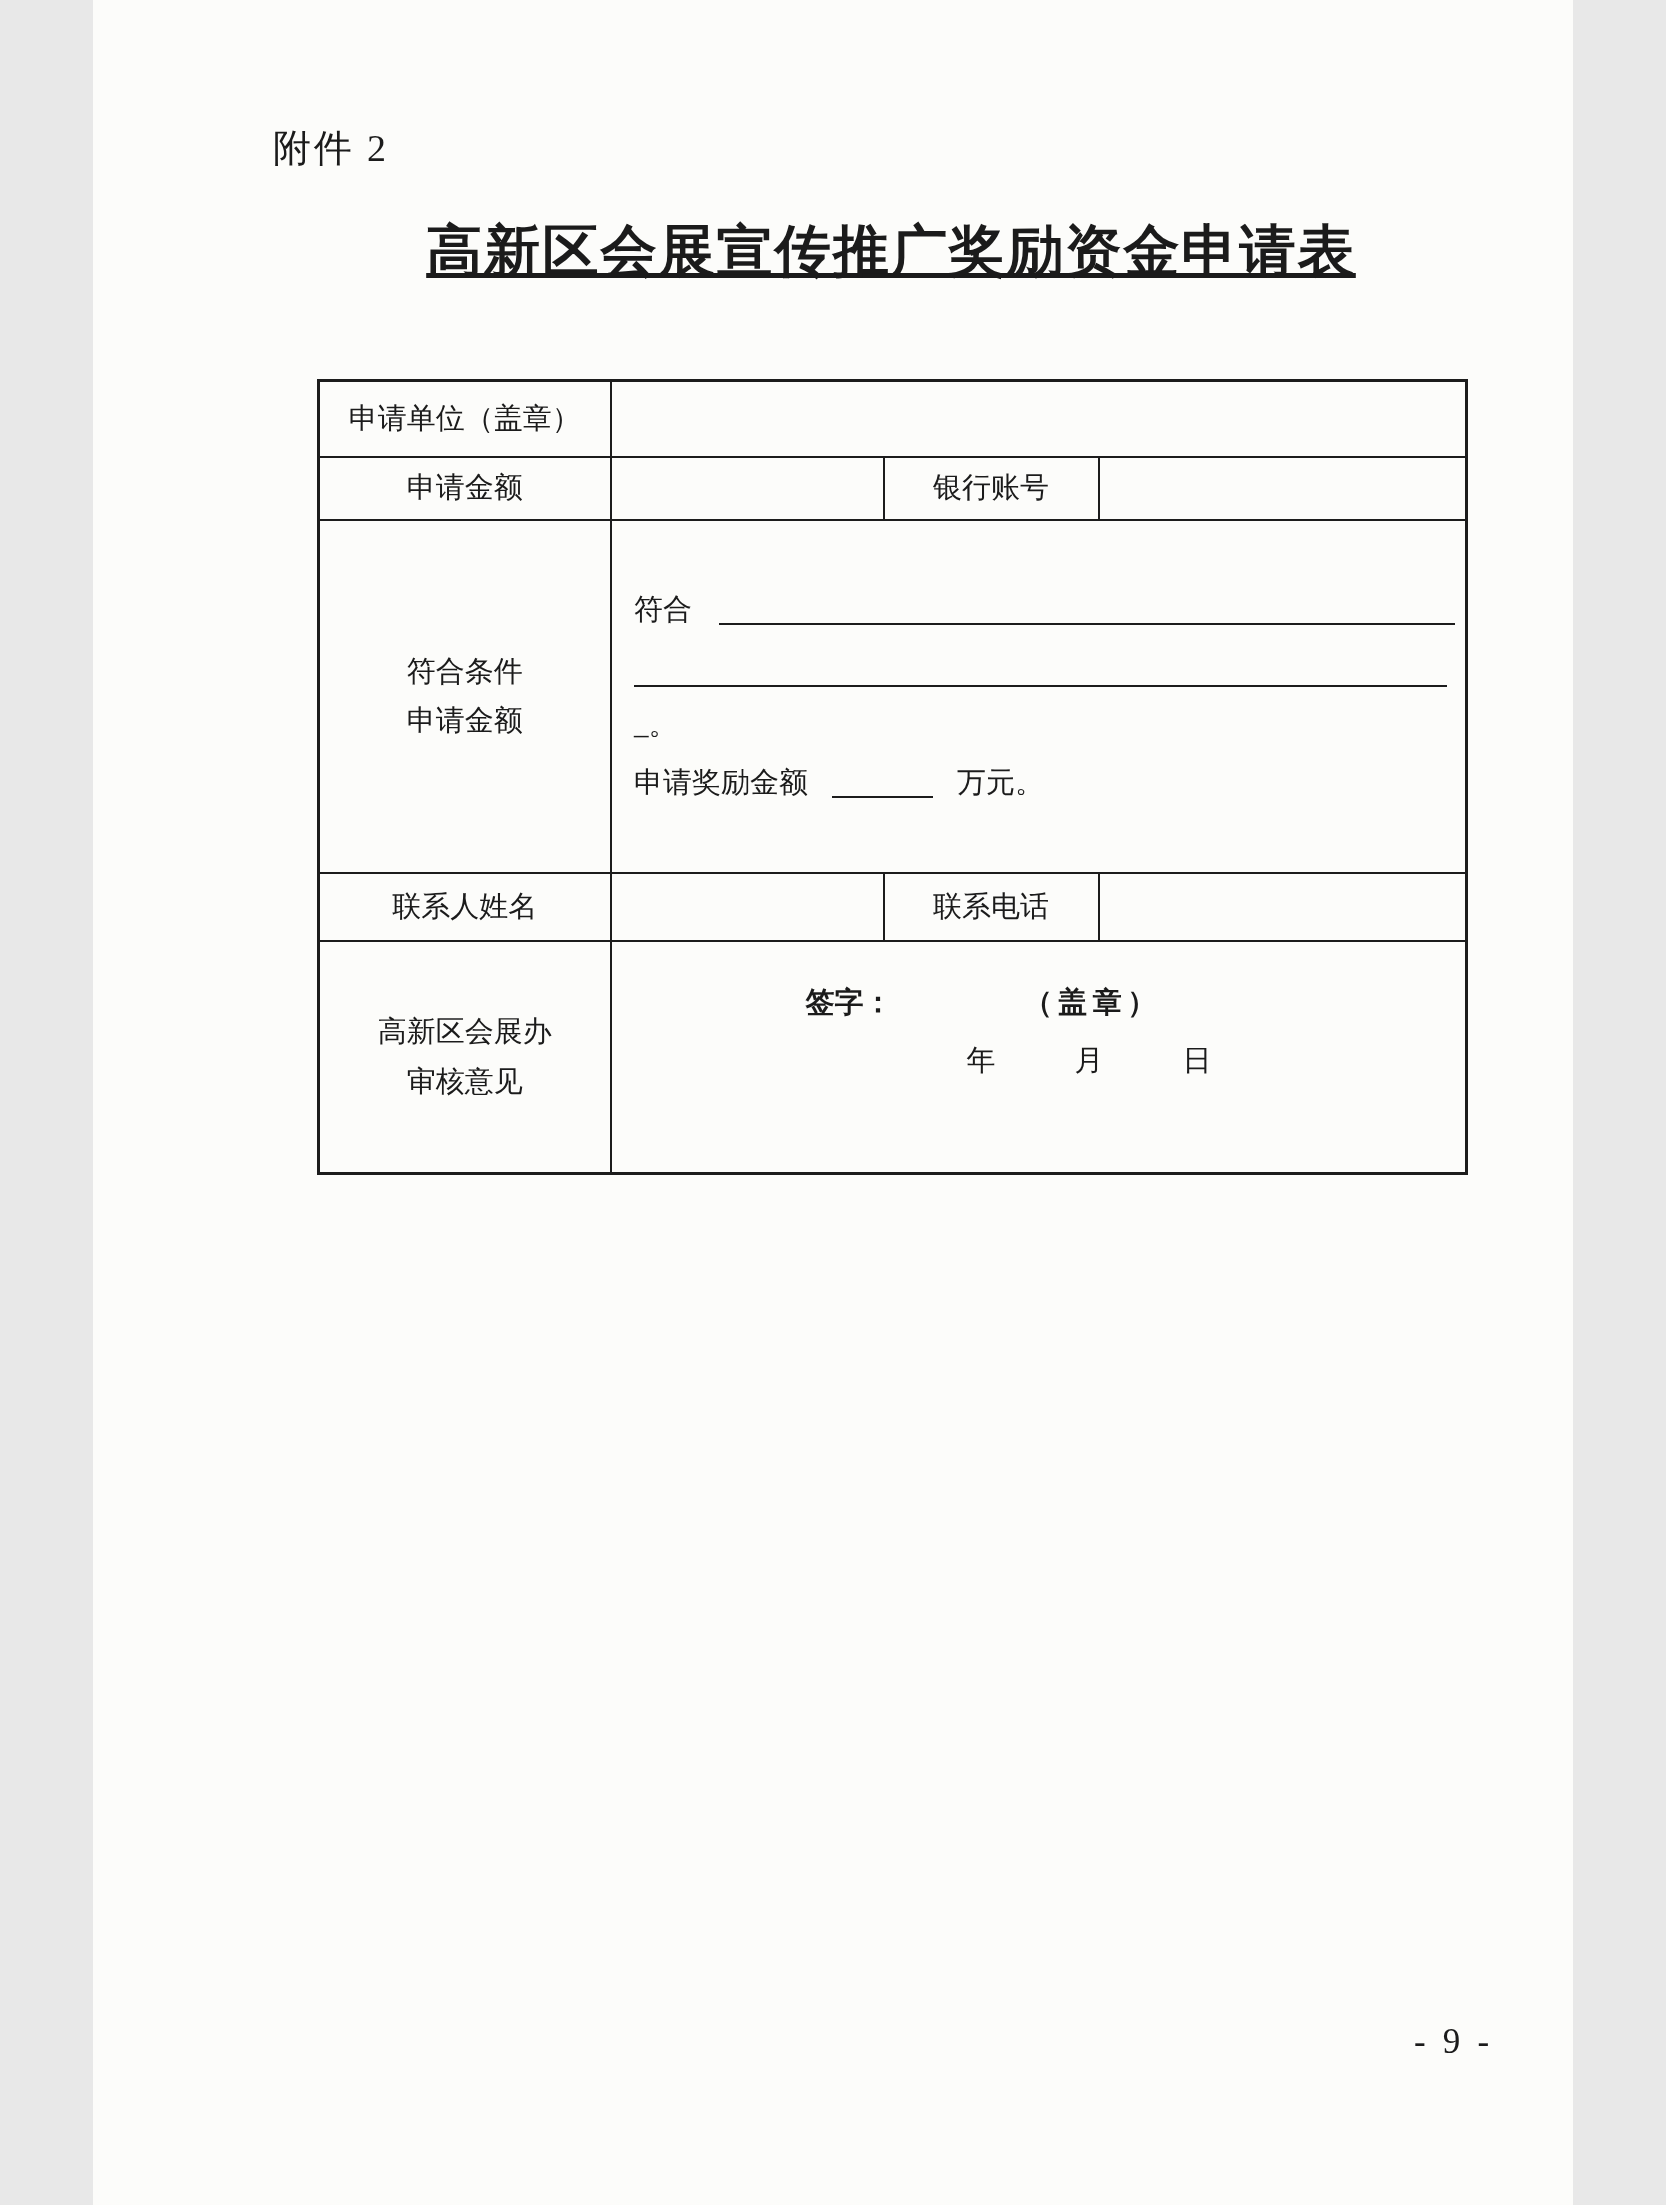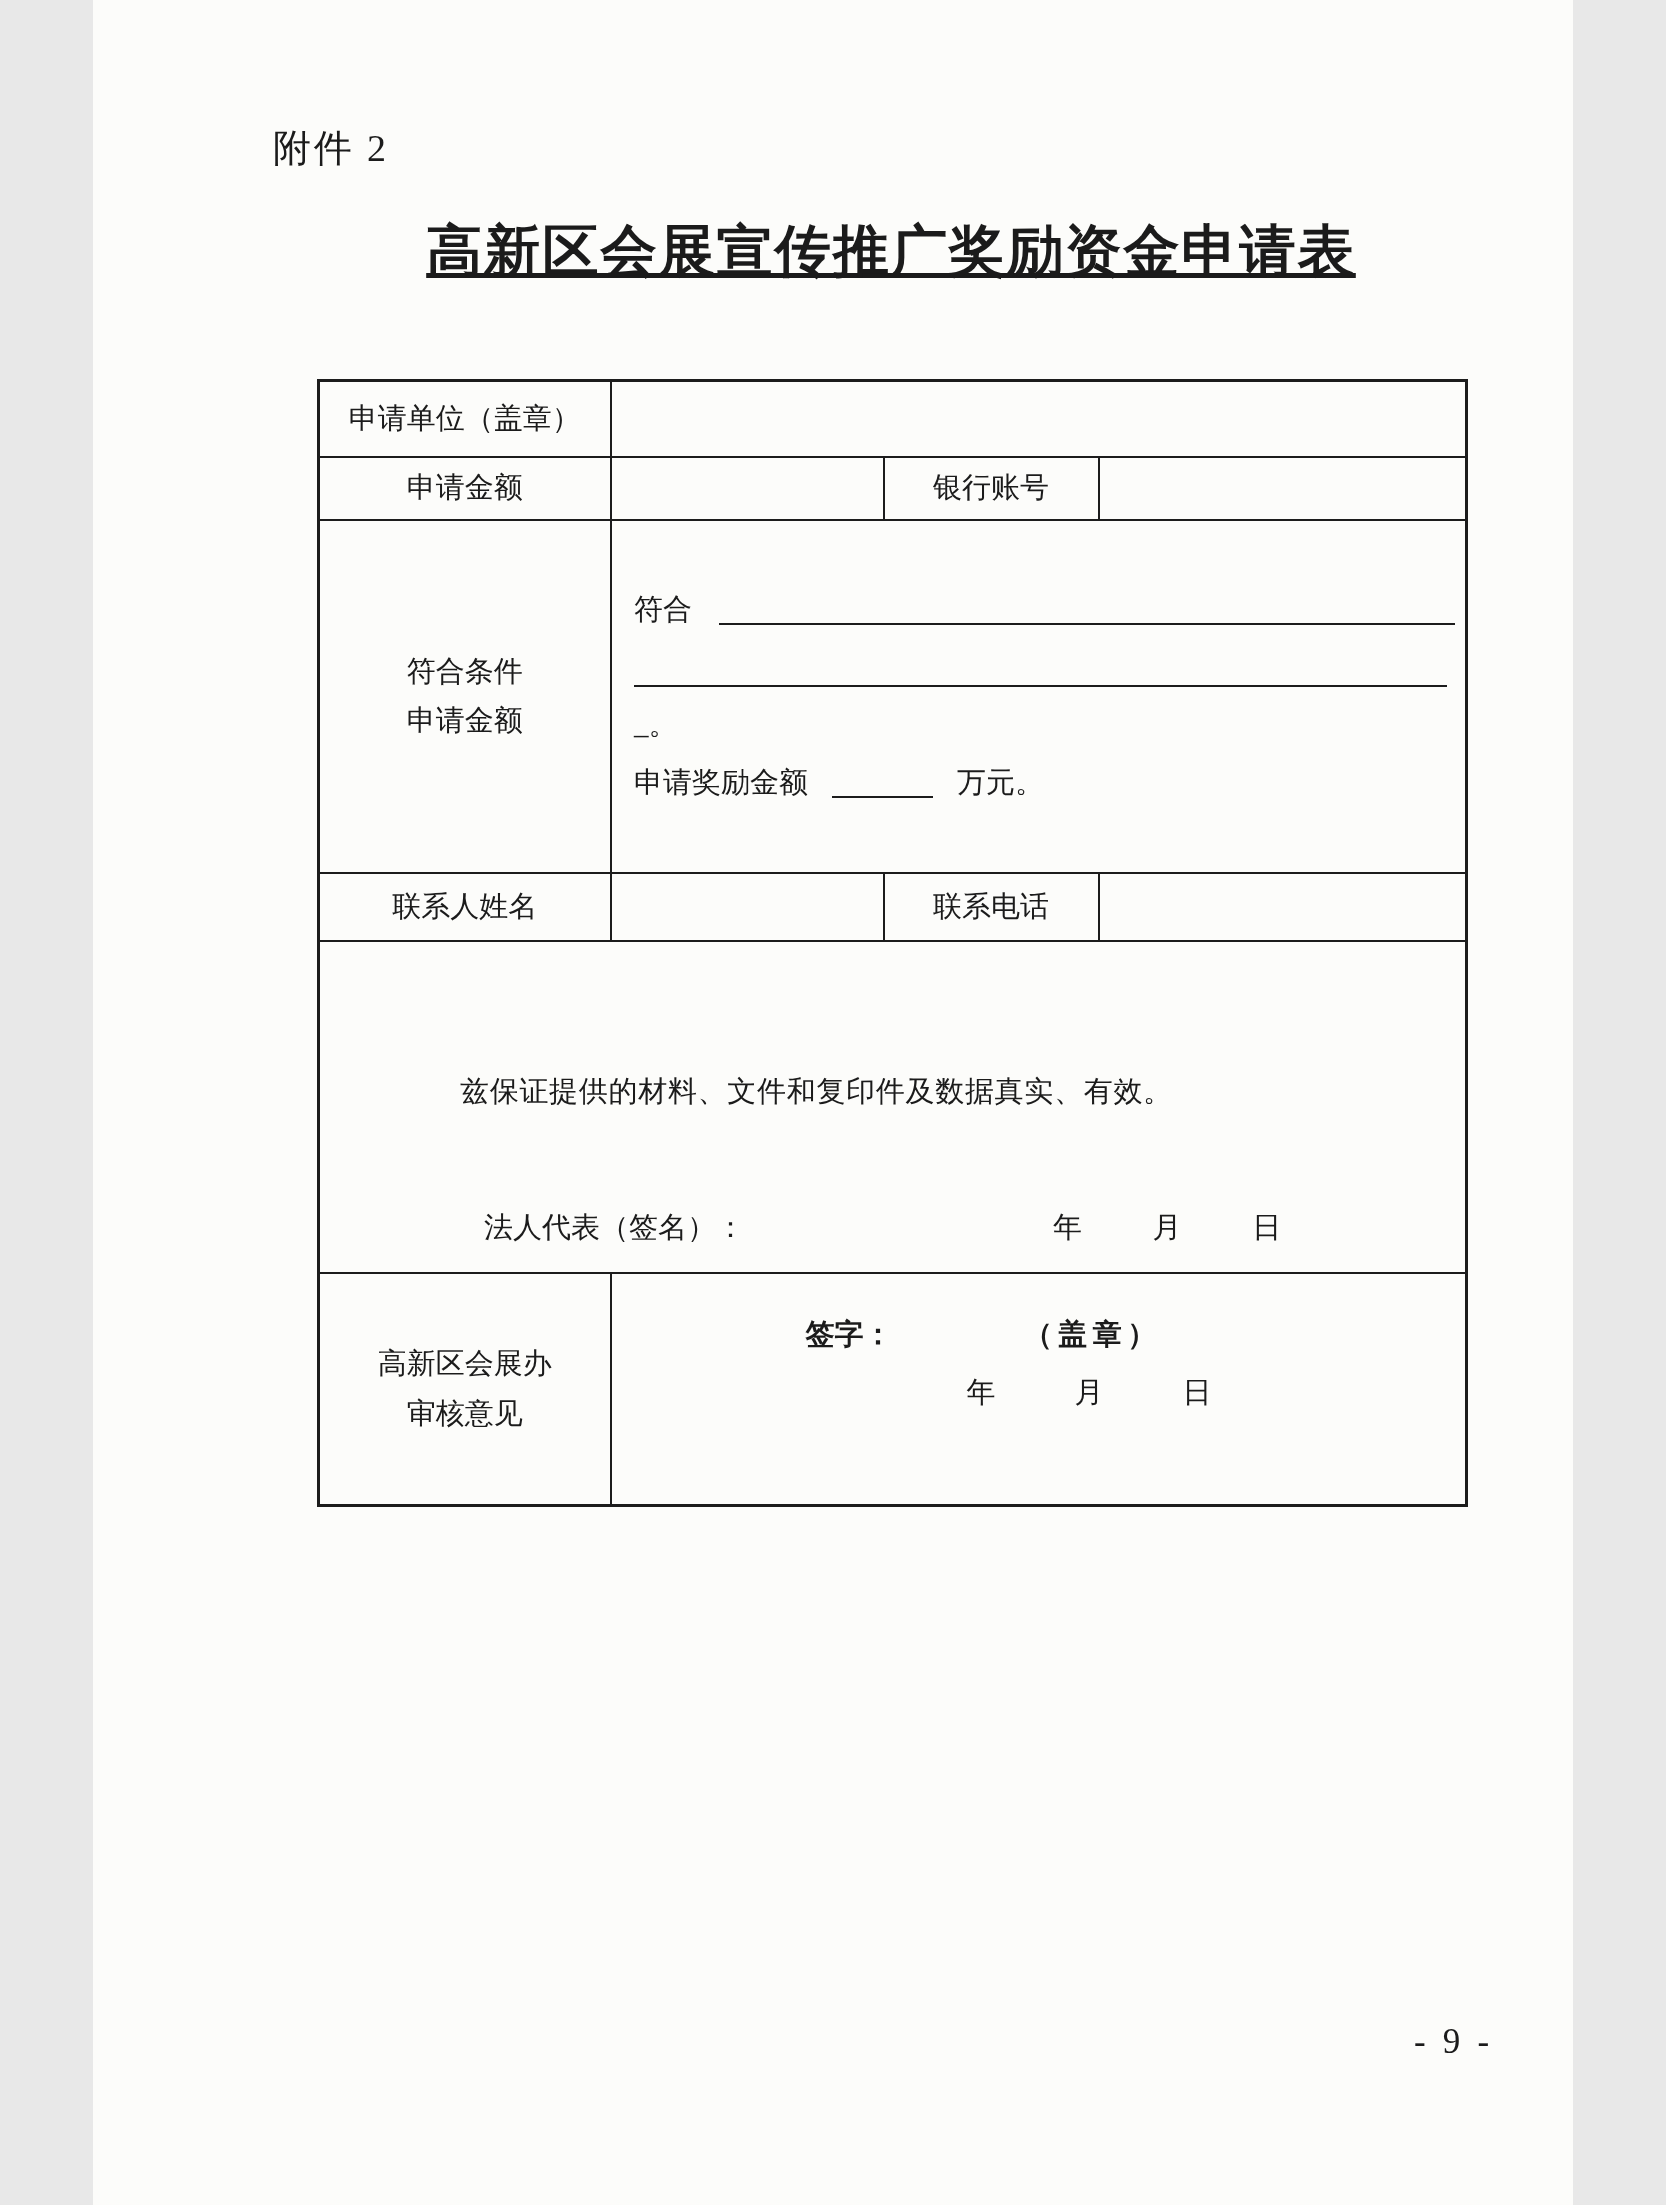--- a/index.html
+++ b/index.html
@@ -135,28 +135,20 @@
       <td class="label-cell">
         <span>联系人姓名</span>
       </td>
       <td></td>
       <td class="label-cell">
         <span>联系电话</span>
       </td>
       <td></td>
     </tr>
 
-    <tr class="r5">
-      <td colspan="4" class="decl-cell">
-        <div class="decl-statement">兹保证提供的材料、文件和复印件及数据真实、有效。</div>
-        <div class="decl-signline">
-          <span>法人代表（签名）：</span><span class="decl-date">年　　月　　日</span>
-        </div>
-      </td>
-    </tr>
 
     <tr class="r6">
       <td class="label-2line">
         <div>高新区会展办</div>
         <div>审核意见</div>
       </td>
       <td colspan="3" class="review-content">
         <div class="sign-line">
           <span>签字：</span><span class="seal-label">（盖章）</span>
         </div>

